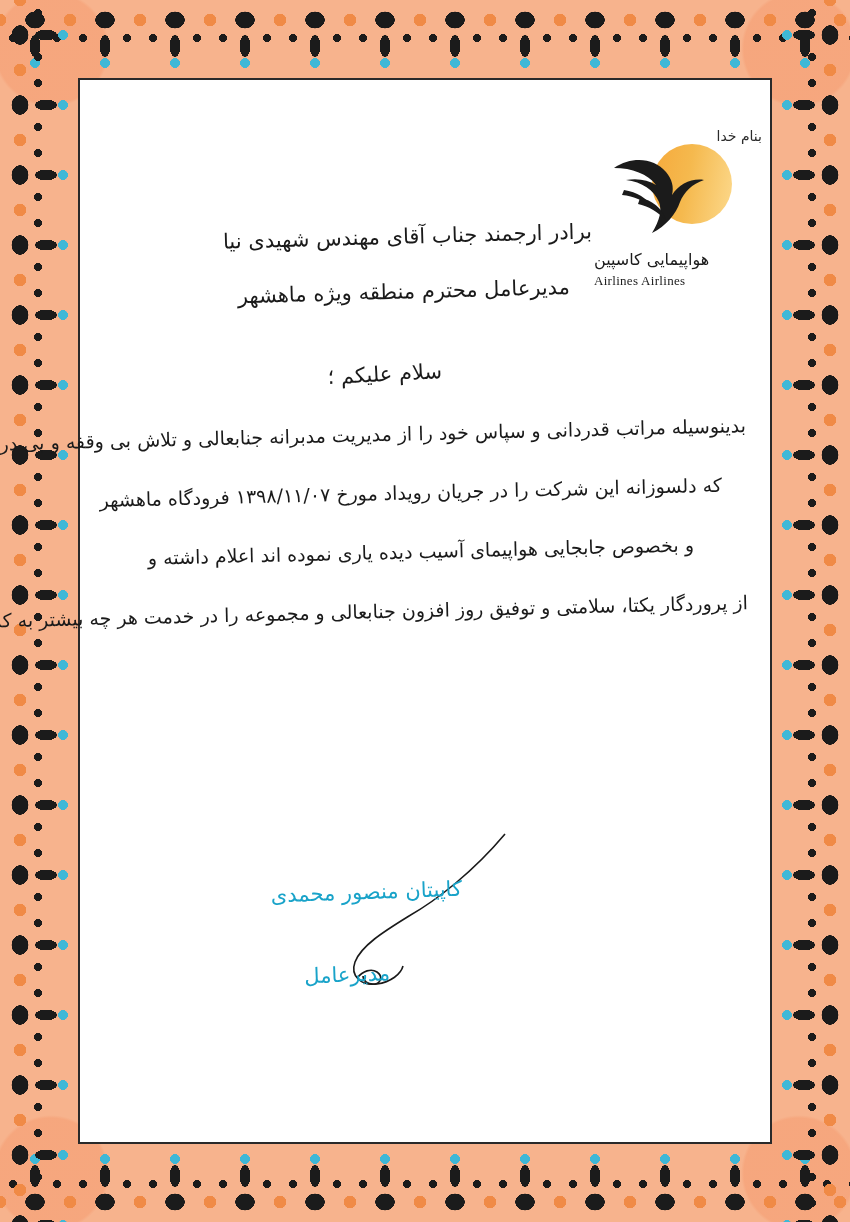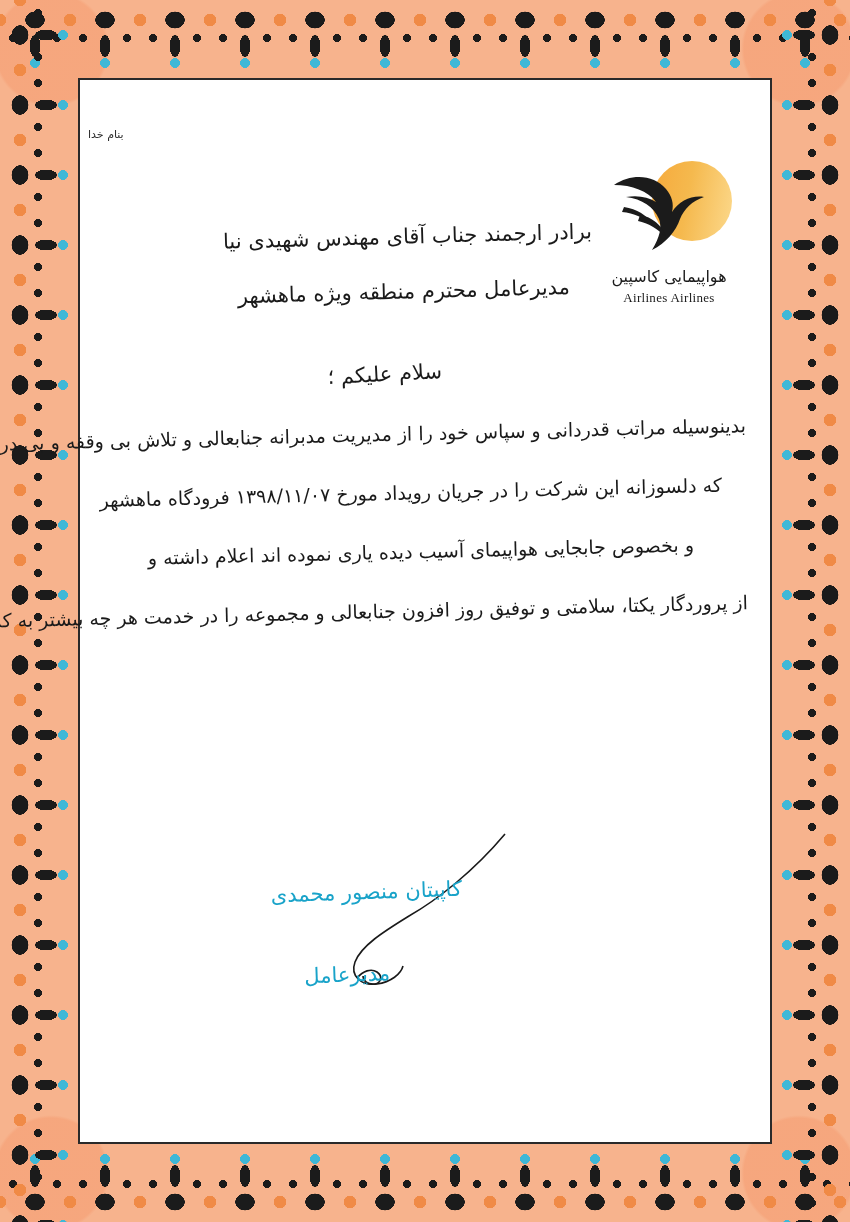--- a/index.html
+++ b/index.html
@@ -86,32 +86,32 @@
   .sheet {
     position: absolute;
     left: 88px; right: 88px; top: 88px; bottom: 88px;
     background: #ffffff;
   }
 
   .bismillah {
     position: absolute;
     top: 40px;
     left: 0; right: 0;
-    text-align: left;
-    font-size: 11px;
+    text-align: right;
+    font-size: 14px;
     color: #2c2c2c;
     letter-spacing: 0.5px;
   }
 
   .logo-block {
     position: absolute;
-    top: 67px;
+    top: 50px;
     right: 18px;
     width: 150px;
-    text-align: center;
+    text-align: left;
   }
   .logo-mark {
     position: relative;
     width: 130px;
     height: 110px;
     margin: 0 auto;
   }
   .sun-disc {
     position: absolute;
     left: 48px; top: 6px;

